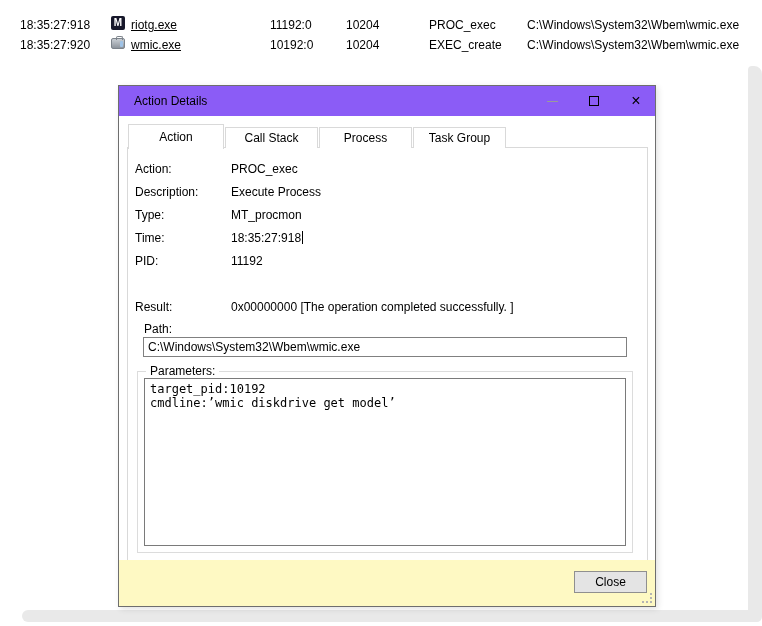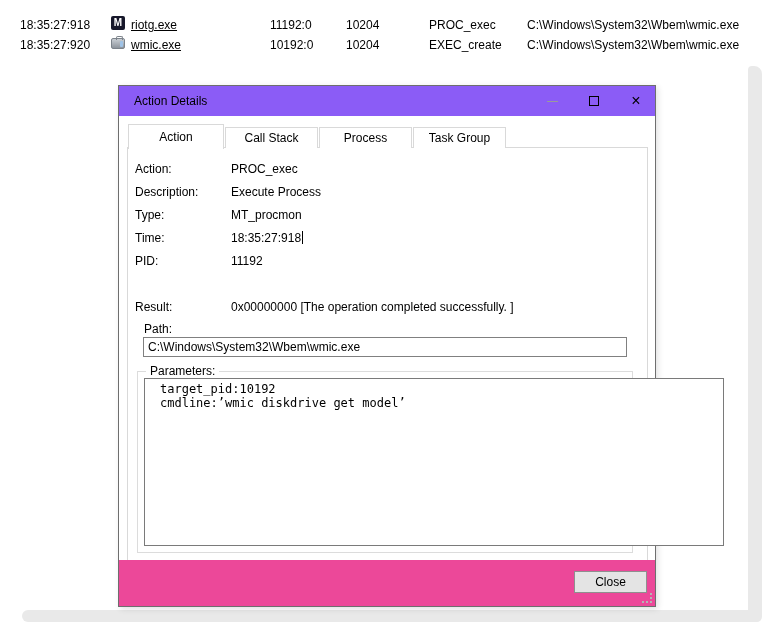--- a/index.html
+++ b/index.html
@@ -102,29 +102,29 @@
 
   .params-group {
     position:absolute; left:18px; top:285px; width:496px; height:182px;
     border:1px solid #dcdcdc;
   }
   .params-legend {
     position:absolute; left:8px; top:-8px; background:#fff; padding:0 4px;
     height:14px; line-height:14px;
   }
   .params-box {
-    position:absolute; left:6px; top:6px; width:580px; height:168px;
+    position:absolute; left:6px; top:6px; width:482px; height:168px;
     border:1px solid #7a7a7a; background:#fff;
     font-family:"DejaVu Sans Mono", monospace; font-size:12px; line-height:14px;
-    padding:3px 15px; white-space:pre; overflow:hidden;
+    padding:3px 5px; white-space:pre; overflow:hidden;
   }
 
   
   .footer {
-    position:absolute; left:0; bottom:0; width:100%; height:46px; background:#ec4899;
+    position:absolute; left:0; bottom:0; width:100%; height:46px; background:#fef9c3;
   }
   .close-btn {
     position:absolute; left:455px; top:11px; width:73px; height:22px;
     background:#e4e4e4; border:1px solid #8f8f8f;
     font-family:"Liberation Sans",sans-serif; font-size:12px; text-align:center;
     line-height:20px; cursor:default;
   }
   .grip {
     position:absolute; right:3px; bottom:3px; width:9px; height:9px;
   }

